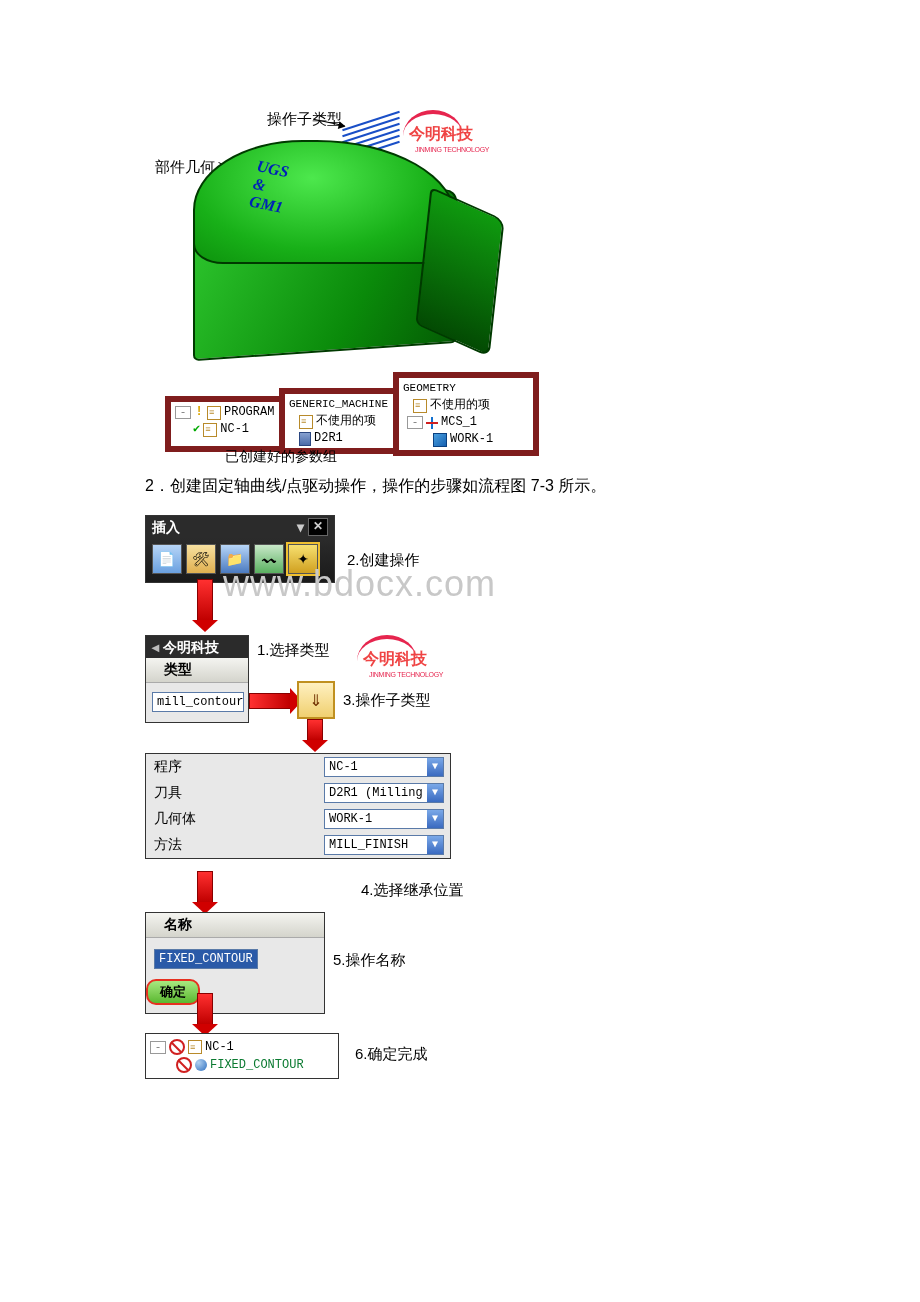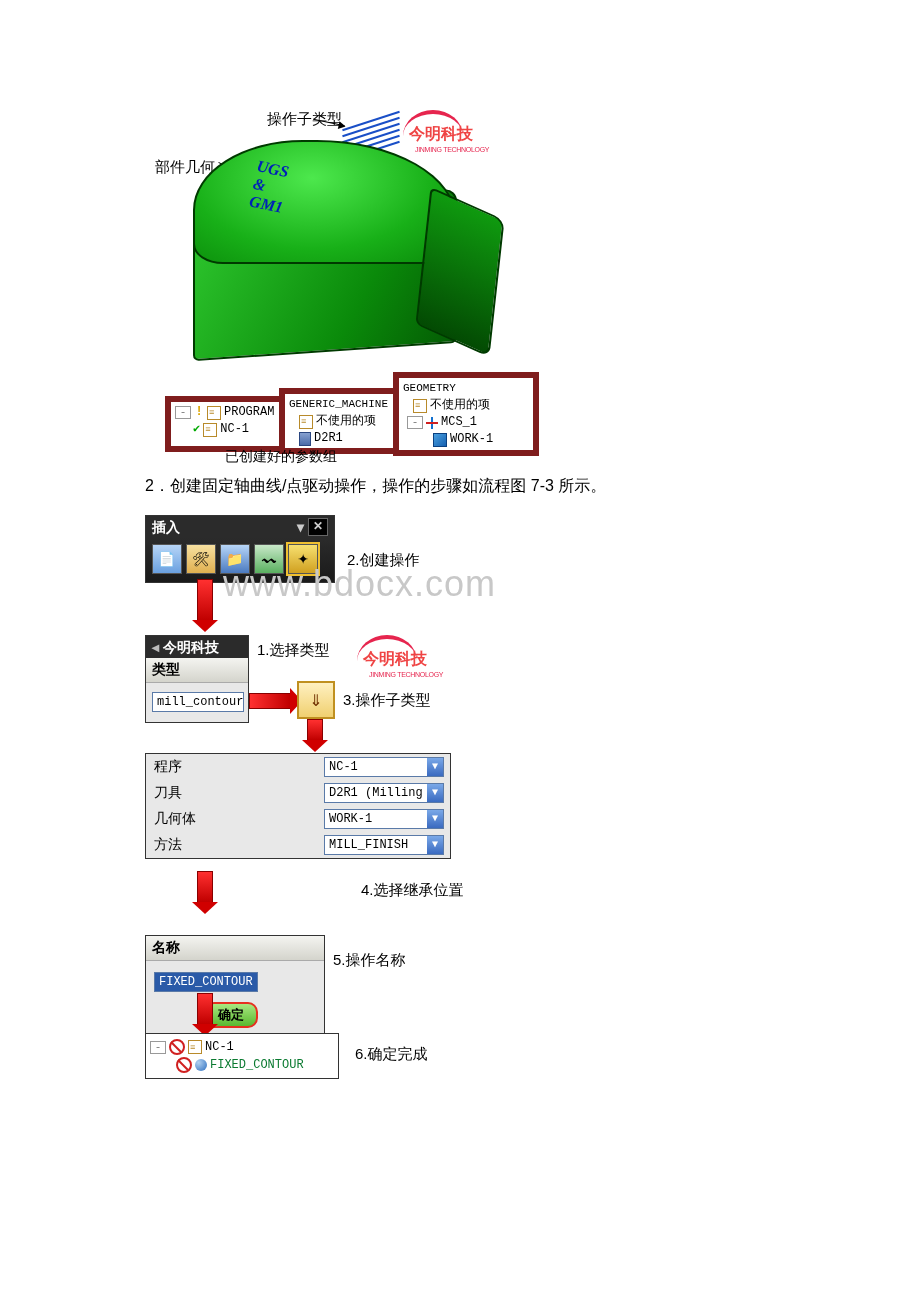--- a/index.html
+++ b/index.html
@@ -38,21 +38,21 @@
   .panel{position:absolute;border:1px solid #333;background:#e8e8e8}
   .toolbar{background:#2b2b2b;color:#fff;font-weight:bold;height:22px;line-height:22px;padding:0 6px;font-size:14px;display:flex;justify-content:space-between;align-items:center}
   .xbtn{background:#000;color:#ccc;border:1px solid #666;width:18px;height:16px;text-align:center;line-height:14px;font-size:12px}
   .tbicons{display:flex;gap:4px;padding:6px 6px 8px 6px;background:linear-gradient(#2b2b2b,#1a1a1a)}
   .tbi{width:28px;height:28px;border:1px solid #555;display:flex;align-items:center;justify-content:center;font-size:14px}
   .redarrow{position:absolute;width:14px;background:linear-gradient(#ff3030,#c00000);border:1px solid #800}
   .redarrow::after{content:"";position:absolute;bottom:-12px;left:-6px;border-left:13px solid transparent;border-right:13px solid transparent;border-top:12px solid #d00000}
   .redarrowR{position:absolute;height:14px;background:linear-gradient(90deg,#ff3030,#c00000);border:1px solid #800}
   .redarrowR::after{content:"";position:absolute;right:-12px;top:-6px;border-top:13px solid transparent;border-bottom:13px solid transparent;border-left:12px solid #d00000}
   .step{position:absolute;font-size:15px;white-space:nowrap}
-  .hdr{background:linear-gradient(#f4f4f0,#d4d4cc);font-weight:bold;font-size:14px;padding:3px 6px;border-bottom:1px solid #aaa}
+  .hdr{background:linear-gradient(#f4f4f0,#d4d4cc);font-weight:bold;font-size:14px;padding:3px 18px;border-bottom:1px solid #aaa}
   .field{display:flex;align-items:center;height:26px}
   .field label{width:170px;padding-left:8px;font-size:14px}
   .sel{flex:1;background:#fff;border:1px solid #5a7aa8;height:18px;display:flex;align-items:center;justify-content:space-between;padding:0 0 0 4px;font-family:"Courier New",monospace;font-size:12px}
   .sel .dd{width:16px;height:18px;background:linear-gradient(#7aa8e8,#3a6ac0);color:#fff;text-align:center;font-size:10px;line-height:18px}
   .inp{background:#fff;border:1px solid #5a7aa8;height:18px;padding:0 4px;font-family:"Courier New",monospace;font-size:12px;display:inline-flex;align-items:center}
   .okbtn{display:inline-block;padding:2px 12px;border:2px solid #e63020;background:linear-gradient(#a8e880,#5ab830);font-size:13px;border-radius:10px;font-weight:bold}
   .noic{display:inline-block;width:12px;height:12px;border:2px solid #d02020;border-radius:50%;position:relative}
   .noic::after{content:"";position:absolute;width:14px;height:2px;background:#d02020;transform:rotate(45deg);left:-2px;top:5px}
   .millic{display:inline-block;width:12px;height:12px;background:radial-gradient(circle at 30% 30%,#b0d0f0,#3070c0);border-radius:50%}
   .opic{width:34px;height:34px;border:2px solid #c09020;background:linear-gradient(#fff0c0,#f0d070);display:flex;align-items:center;justify-content:center;font-size:16px;color:#703000;position:absolute}
@@ -208,28 +208,28 @@
           <div class="sel">
             <span>MILL_FINISH</span>
             <span class="dd">▼</span>
           </div>
           <span style="width:6px"></span>
         </div>
     </div>
     <div class="step" style="left:216px;top:366px">4.选择继承位置</div>
     <div class="redarrow" style="left:52px;top:356px;height:30px"></div>
 
-    <div class="panel" style="left:0;top:420px;width:178px;padding-bottom:6px">
+    <div class="panel" style="left:0;top:397px;width:178px;padding-bottom:6px">
       <div class="hdr">名称</div>
       <div style="padding:10px 8px">
         <span class="inp" style="background:#2a5aa8;color:#fff;width:94px">
             <span>FIXED_CONTOUR</span>
           </span>
       </div>
-      <div style="text-align:center;padding:0 8px 2px 0">
+      <div style="text-align:left;padding:0 8px 2px 0">
         <span class="okbtn">确定</span>
       </div>
     </div>
     <div class="step" style="left:188px;top:436px">5.操作名称</div>
     <div class="redarrow" style="left:52px;top:478px;height:30px"></div>
 
     <div class="panel" style="left:0;top:518px;width:184px;background:#fff;padding:4px 4px;font-family:'Courier New',monospace;font-size:12px;line-height:18px">
       <div class="row" style="display:flex;align-items:center;gap:3px">
           <span class="ind">-</span>
           <span class="noic"></span>

